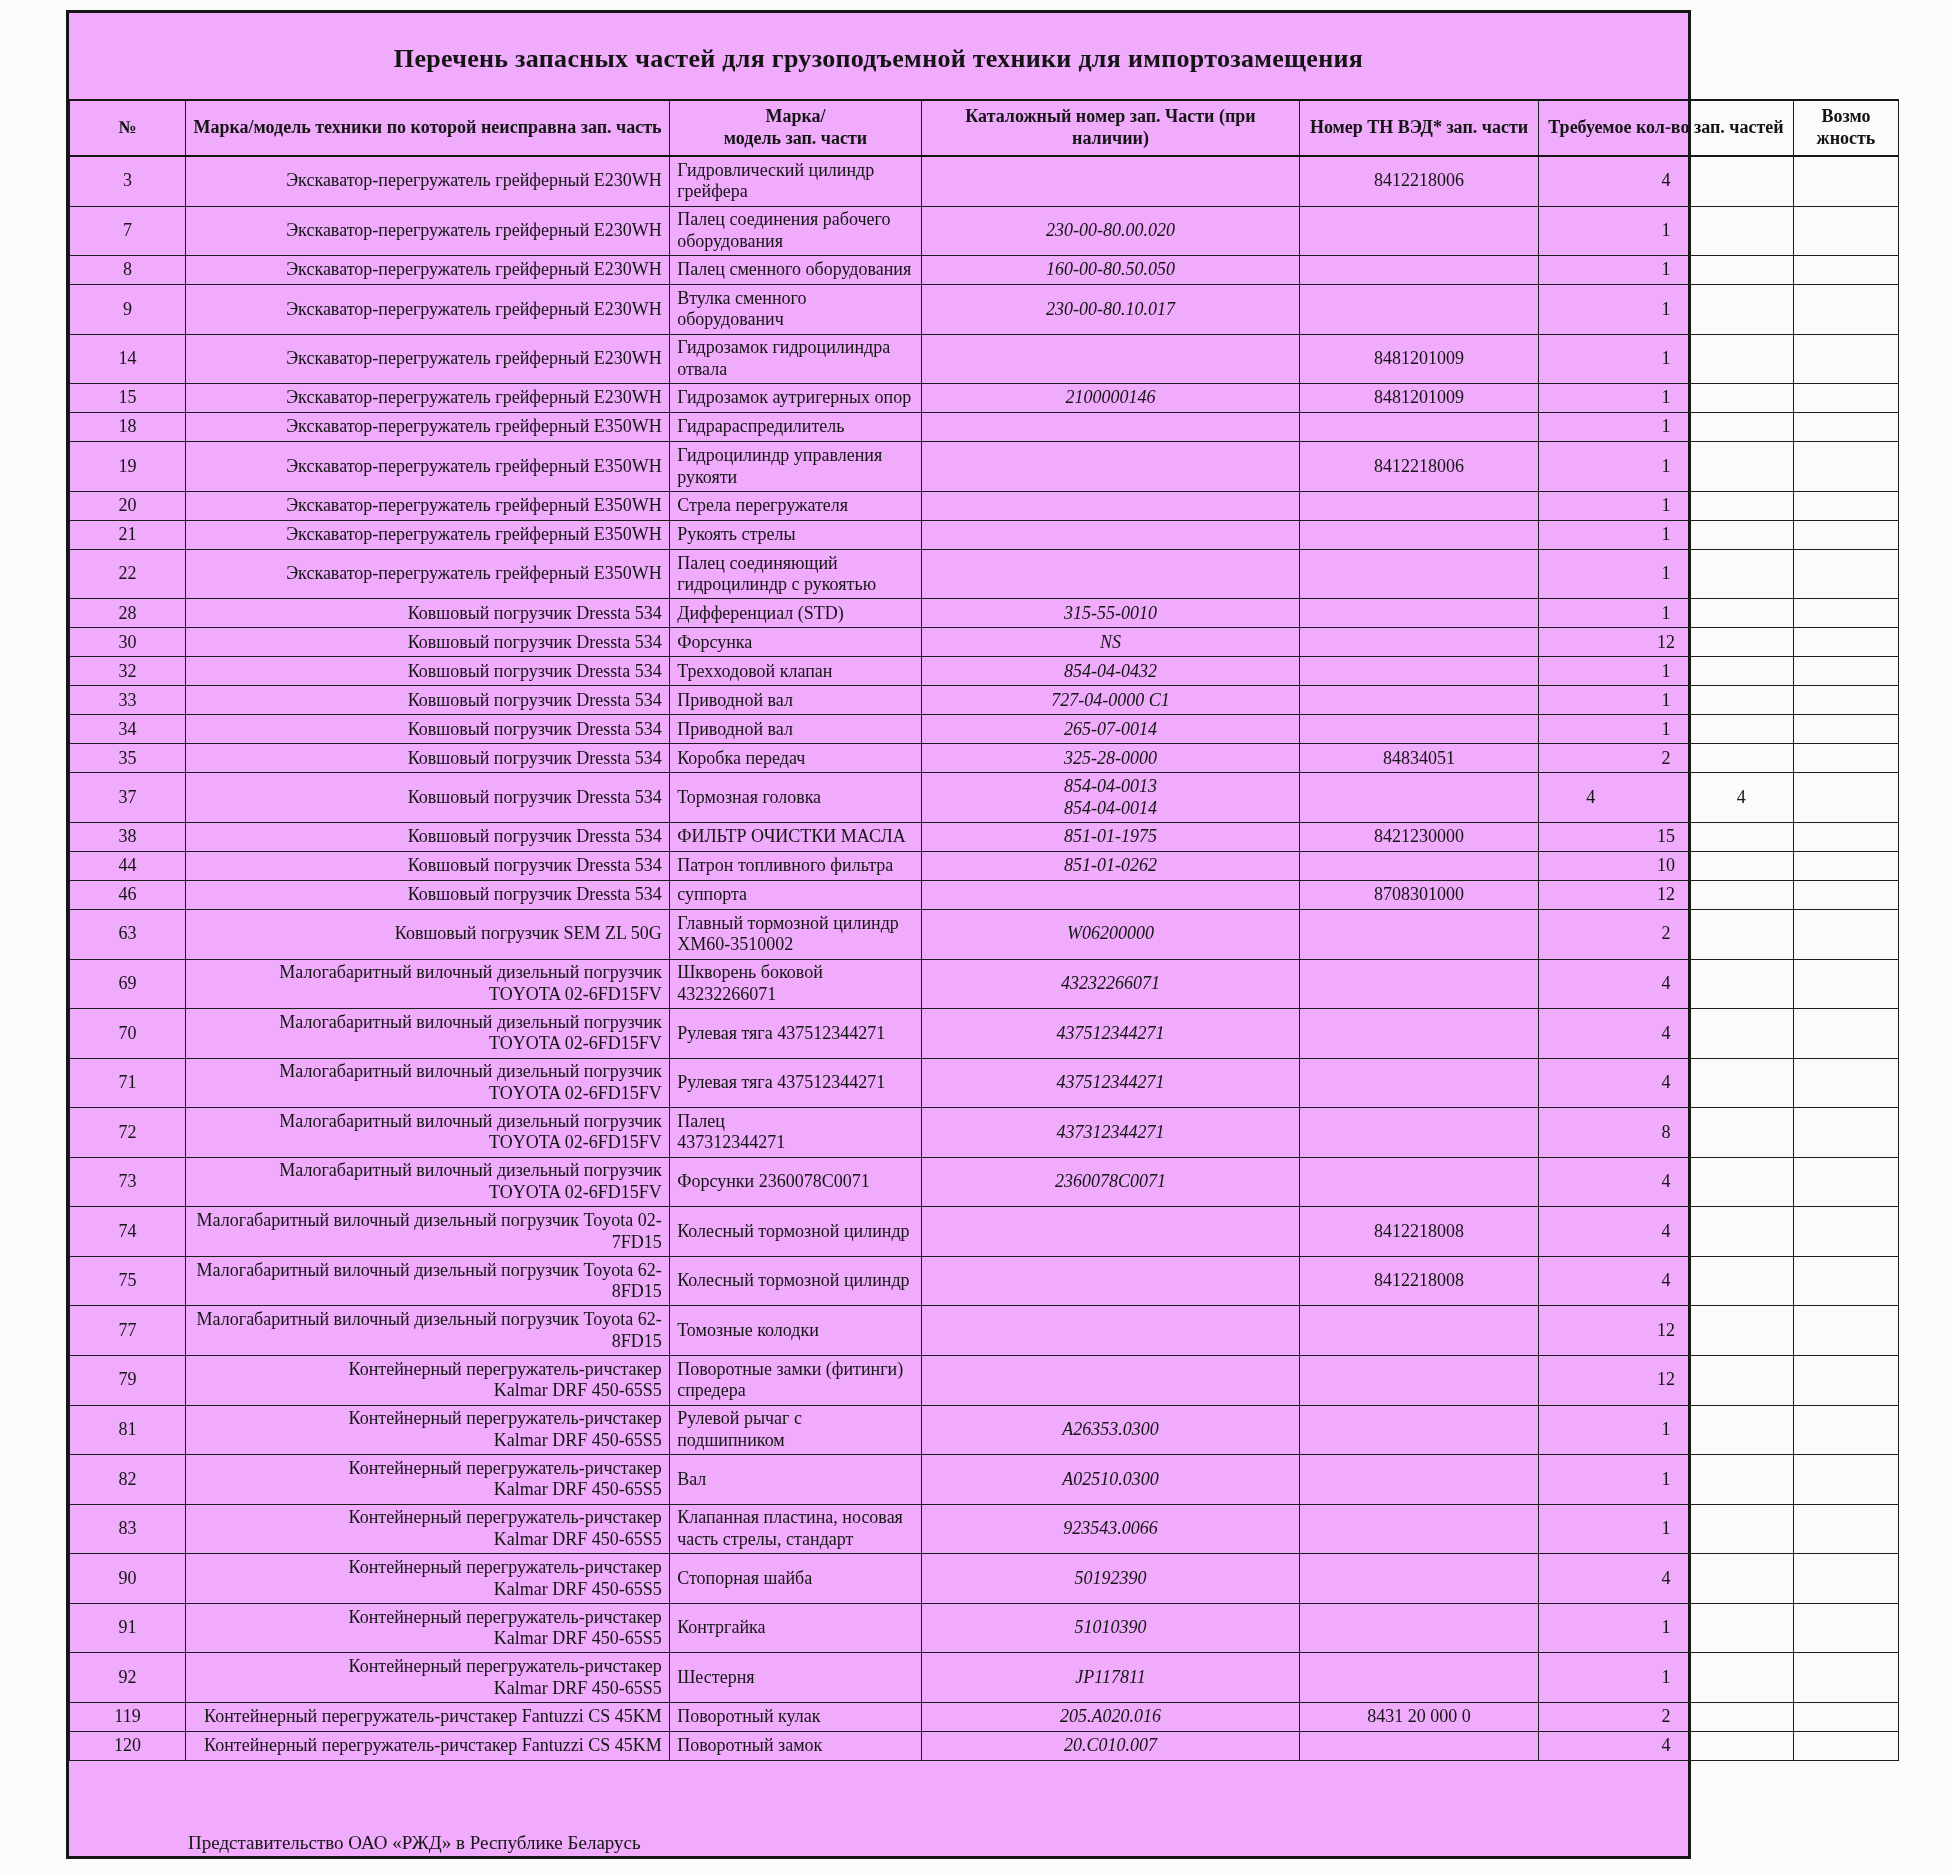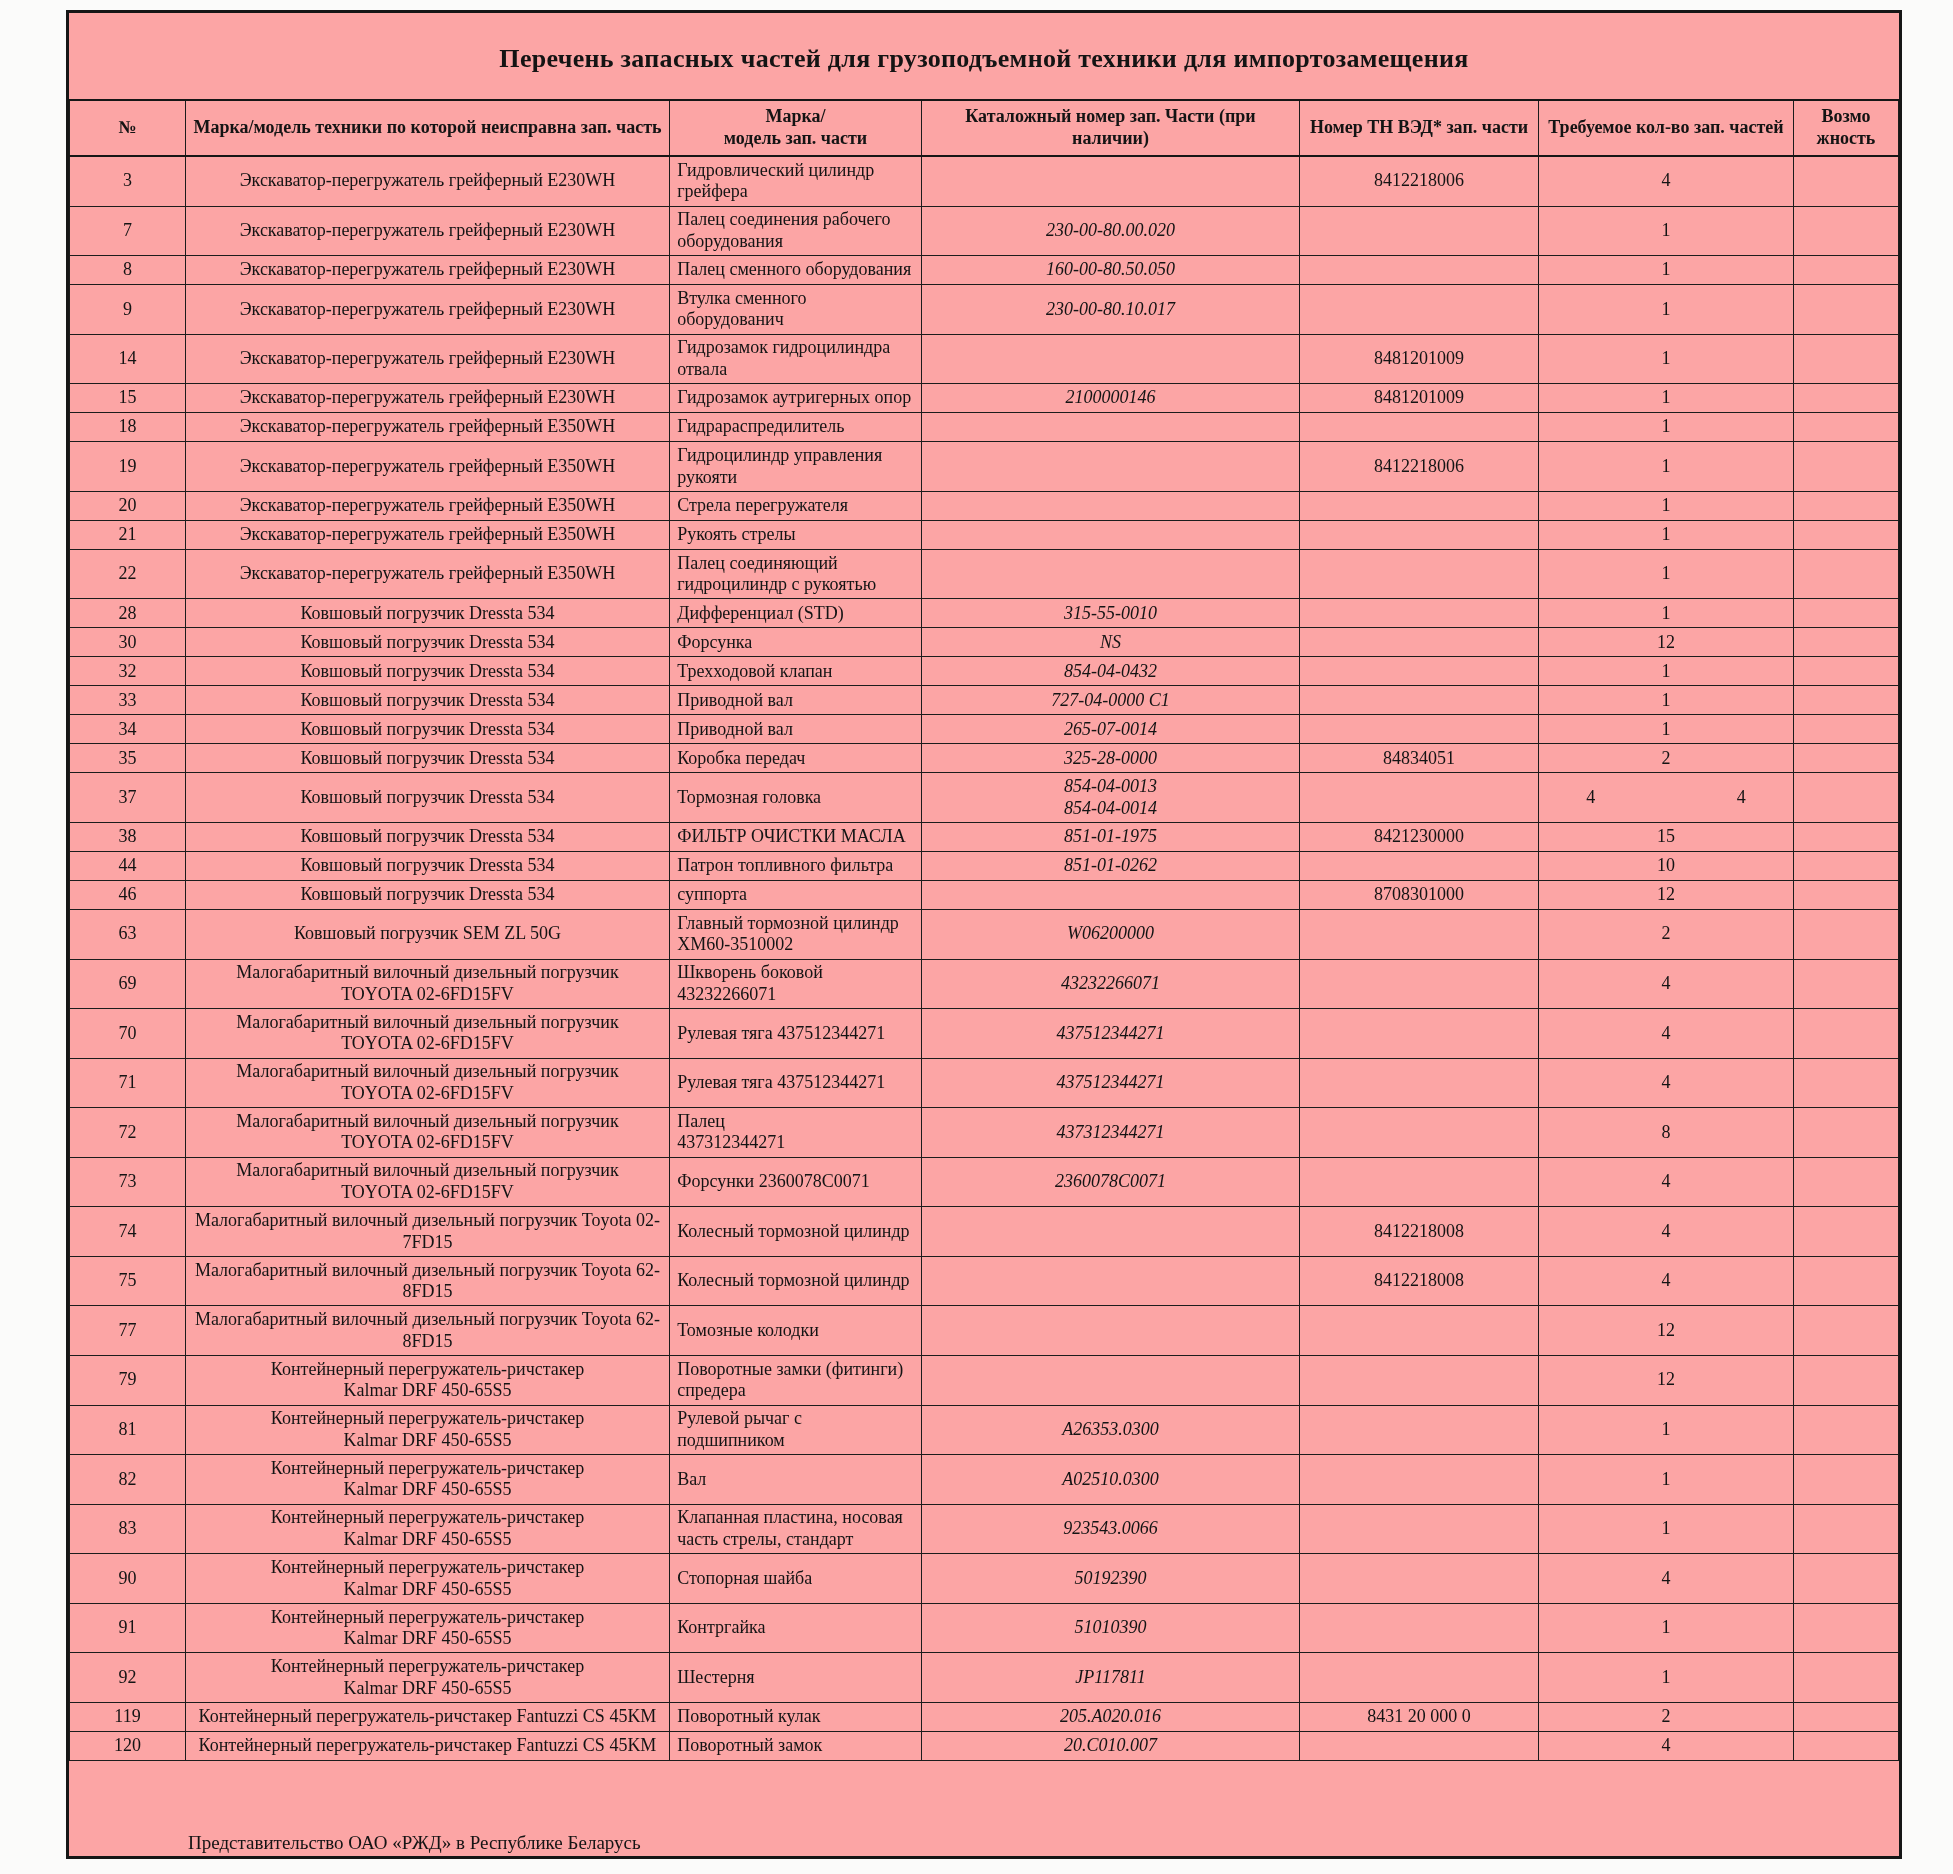--- a/index.html
+++ b/index.html
@@ -3,22 +3,22 @@
 <meta charset="utf-8">
 <style>
   html,body{margin:0;padding:0;background:#fbfbfa;}
   body{
     width:1953px;height:1875px;position:relative;
     font-family:"Liberation Serif","DejaVu Serif",serif;
     color:#141414;
     -webkit-font-smoothing:antialiased;
   }
   .frame{
-    position:absolute;left:66px;top:10px;width:1836px;height:1849px;
-    border:3.6px solid #161616;background:#fca5a5;box-sizing:border-box;
+    position:absolute;left:66px;top:10px;width:1625px;height:1849px;
+    border:3.6px solid #161616;background:#f0abfc;box-sizing:border-box;
   }
   .title{
     text-align:center;
     padding:31px 9px 25px 9px;
     font-size:26px;font-weight:bold;letter-spacing:0.3px;
   }
   table.parts{
     border-collapse:collapse;table-layout:fixed;
     width:1829px;margin:0;
   }
@@ -31,21 +31,21 @@
   }
   table.parts th{
     font-weight:bold;height:56px;vertical-align:middle;text-align:center;
     border-top:2.7px solid #161616;border-bottom:2.7px solid #161616;
   }
   th.h-model{text-align:left;}
   th.h-part{text-align:left;vertical-align:top;white-space:pre-line;}
   th.h-poss{padding:2.7px 3.6px;}
   table.parts td{height:29px;vertical-align:middle;}
   td.c-num{text-align:center;}
-  td.c-model{text-align:center;white-space:pre-line;}
+  td.c-model{text-align:right;white-space:pre-line;}
   td.c-part{text-align:left;white-space:pre-line;}
   td.c-catalog{text-align:center;white-space:pre-line;font-style:italic;}
   td.c-tnved{text-align:center;}
   td.c-qty{text-align:center;}
   td.c-qty .dual{display:flex;justify-content:space-between;padding:0 40px;}
   .footer{
     margin:67px 12px 0 119px;
     font-size:19px;line-height:1.62;
   }
 </style>

